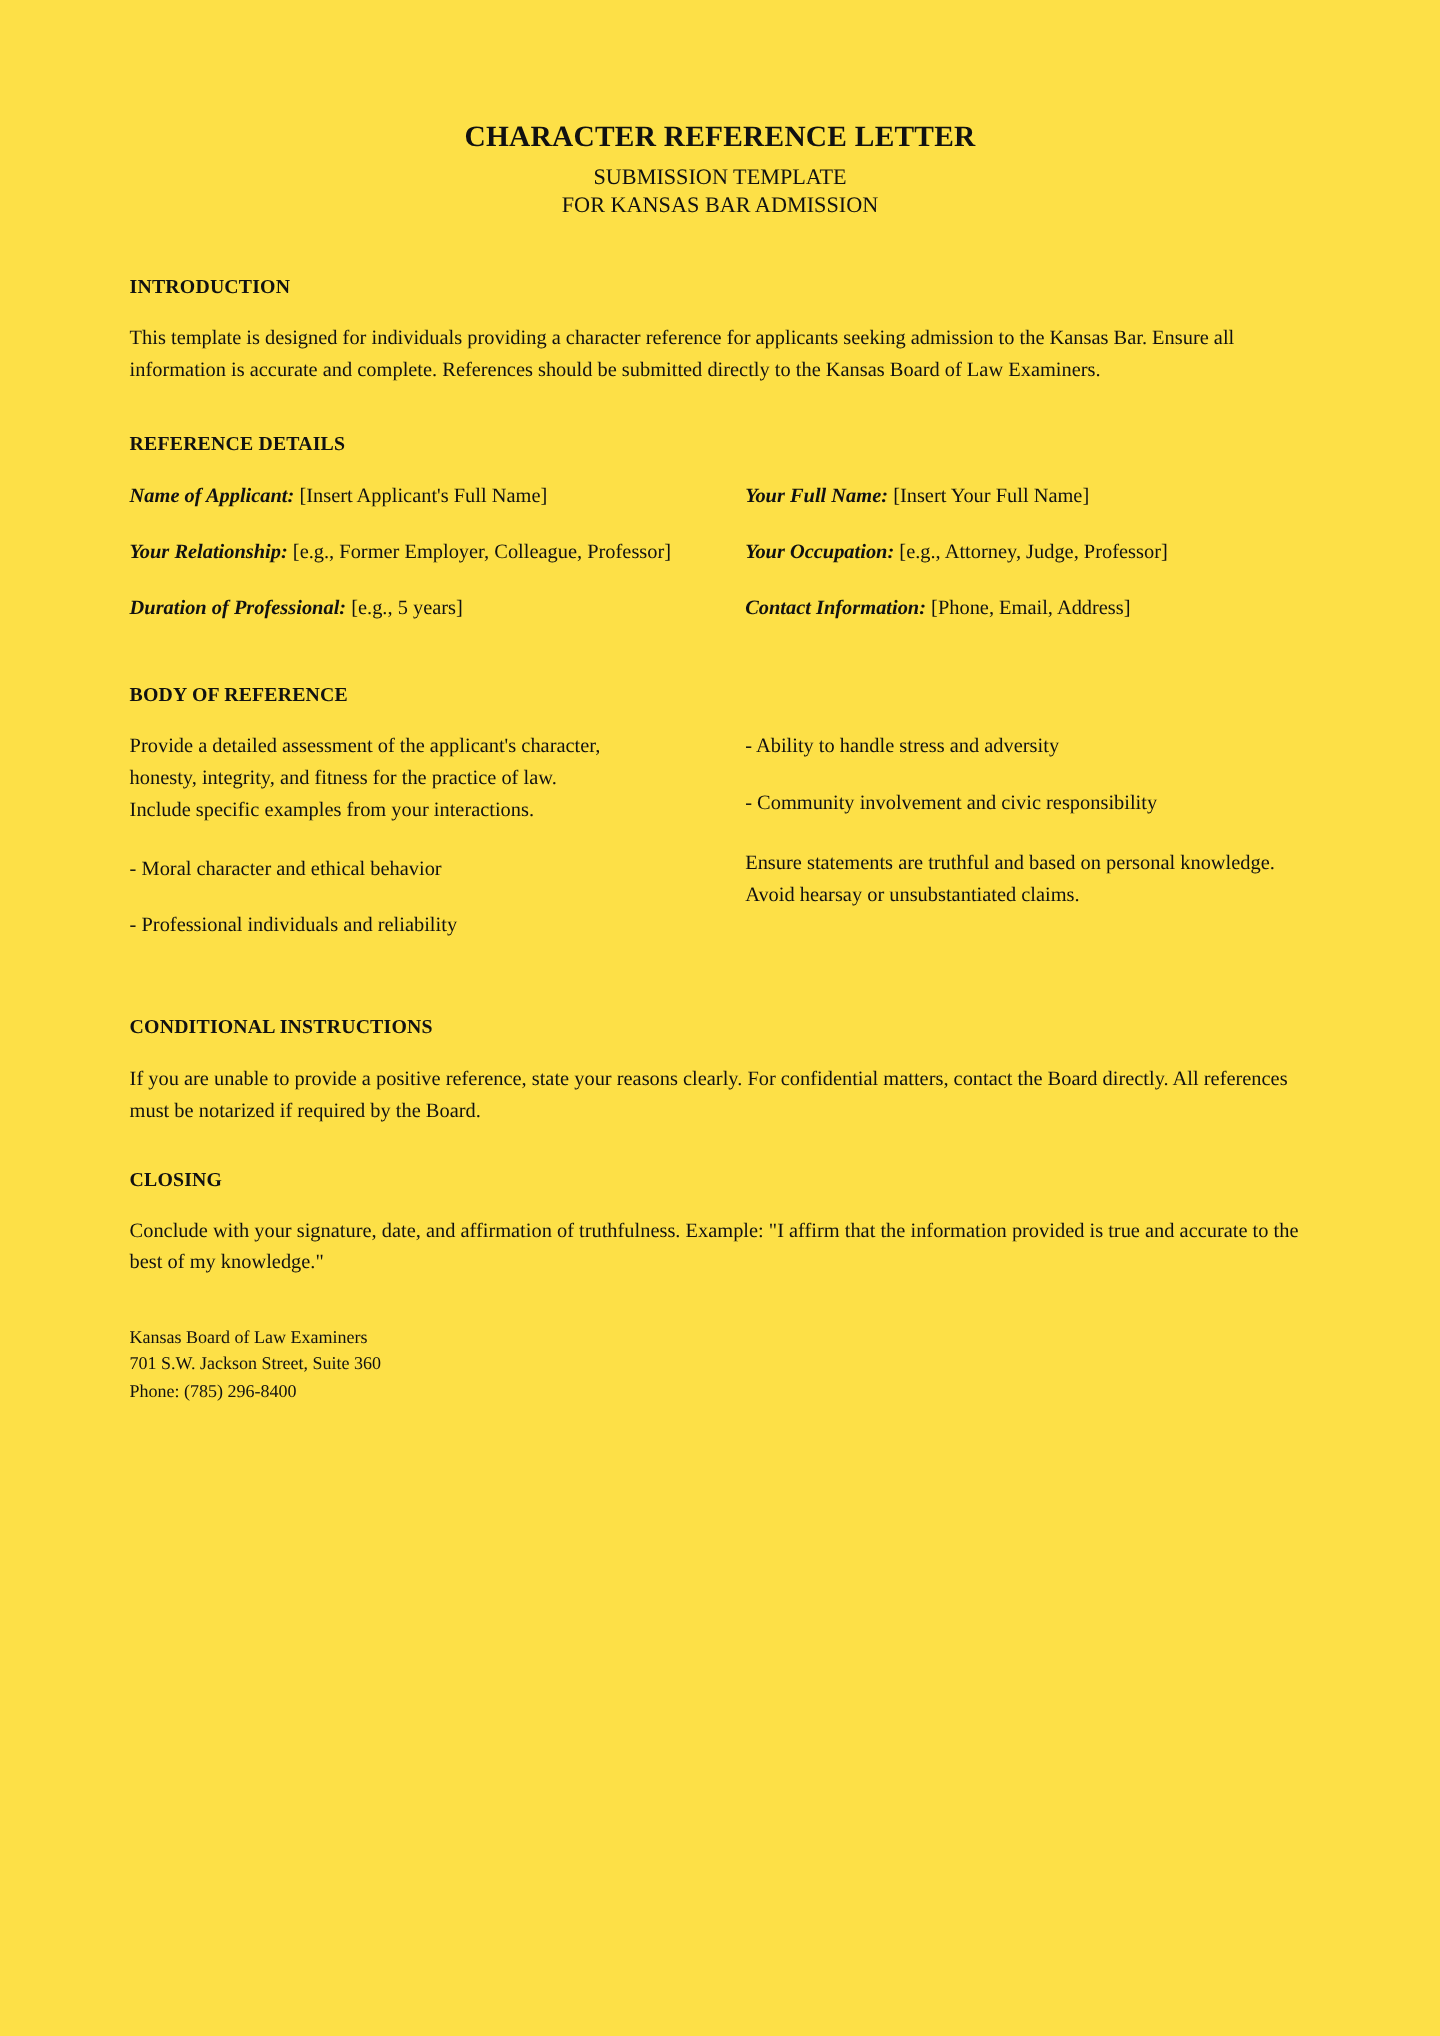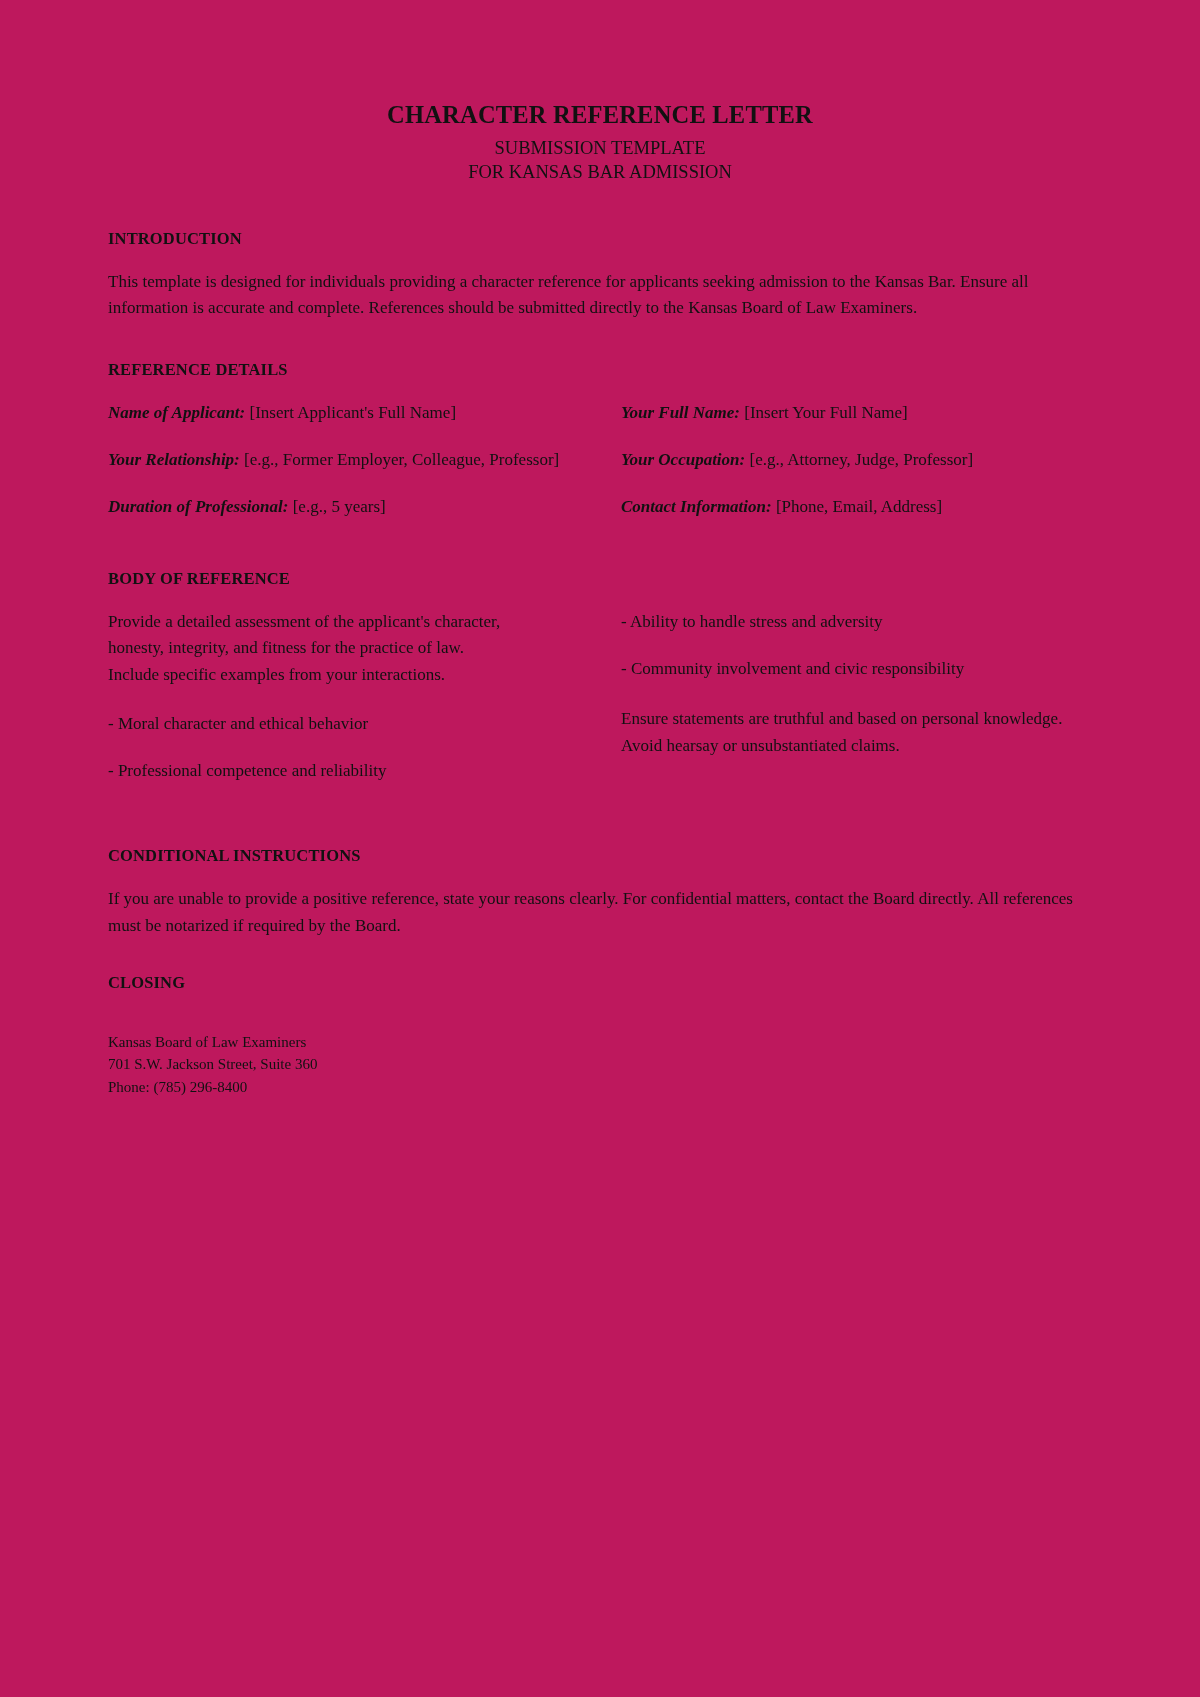--- a/index.html
+++ b/index.html
@@ -13,21 +13,21 @@
     font-family: "Liberation Serif", "DejaVu Serif", serif;
     color: #111111;
     position: relative;
     overflow: hidden;
   }
   .page {
     box-sizing: border-box;
     width: 1200px;
     min-height: 1697px;
     padding: 100px 108px 0 108px;
-    background: #be185d;
+    background: #fde047;
   }
 
   
   .title-block {
     text-align: center;
     margin-bottom: 44px;
   }
   .doc-title {
     font-size: 24.5px;
     font-weight: bold;
@@ -189,39 +189,40 @@
     <div class="section-heading">BODY OF REFERENCE</div>
     <div class="two-col">
 
       <div class="col">
         <p class="tight-para" style="margin-bottom:22px;">
           <span>Provide a detailed assessment of the applicant's character,</span><br>
           <span>honesty, integrity, and fitness for the practice of law.</span><br>
           <span>Include specific examples from your interactions.</span>
         </p>
         <p class="bullet-line">- Moral character and ethical behavior</p>
-        <p class="bullet-line">- Professional competence and reliability</p>
+        <p class="bullet-line">- Professional individuals and reliability</p>
       </div>
 
       <div class="col">
         <p class="bullet-line">- Ability to handle stress and adversity</p>
         <p class="bullet-line" style="margin-bottom:24px;">- Community involvement and civic responsibility</p>
         <p class="tight-para">Ensure statements are truthful and based on personal knowledge. Avoid hearsay or unsubstantiated claims.</p>
       </div>
 
     </div>
   </div>
 
   <div class="block gap-cond">
     <div class="section-heading">CONDITIONAL INSTRUCTIONS</div>
     <p class="body-text">If you are unable to provide a positive reference, state your reasons clearly. For confidential matters, contact the Board directly. All references must be notarized if required by the Board.</p>
   </div>
 
   <div class="block">
     <div class="section-heading">CLOSING</div>
+    <p class="body-text">Conclude with your signature, date, and affirmation of truthfulness. Example: "I affirm that the information provided is true and accurate to the best of my knowledge."</p>
   </div>
 
   <div class="footer-block">
     <p class="footer-line">Kansas Board of Law Examiners</p>
     <p class="footer-line">701 S.W. Jackson Street, Suite 360</p>
     <p class="footer-line">Phone: (785) 296-8400</p>
   </div>
 
 </div>
 

